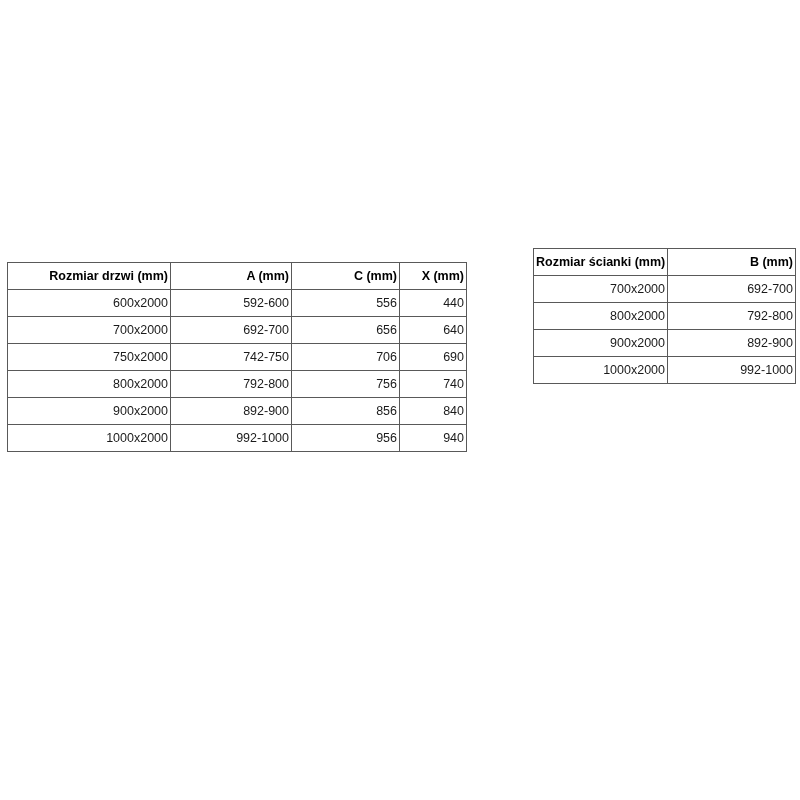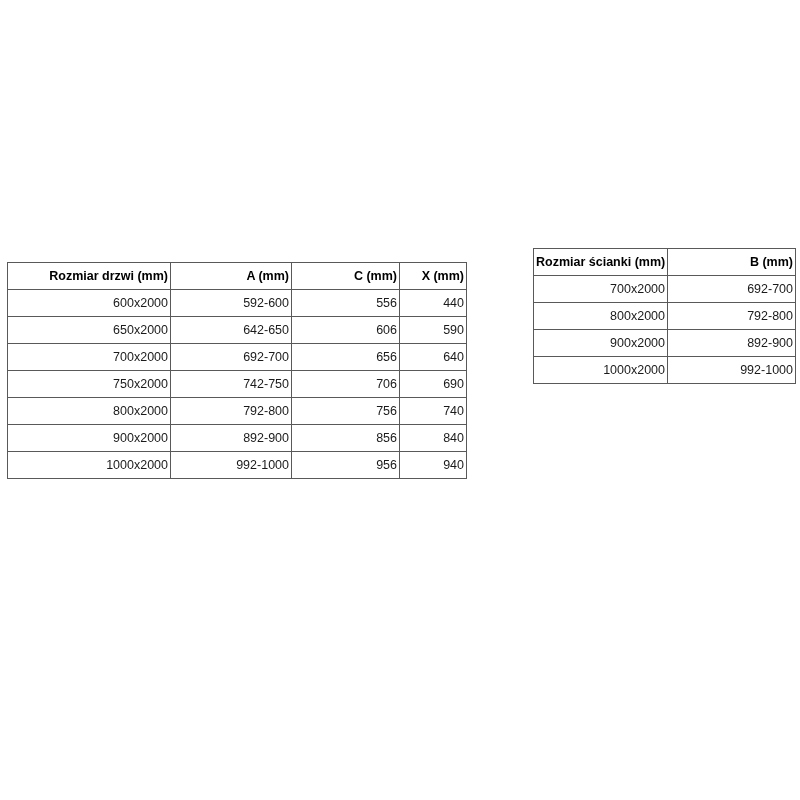--- a/index.html
+++ b/index.html
@@ -70,26 +70,20 @@
     </tr>
   </thead>
   <tbody>
     <tr>
       <td>600x2000</td>
       <td>592-600</td>
       <td>556</td>
       <td>440</td>
     </tr>
     <tr>
-      <td>650x2000</td>
-      <td>642-650</td>
-      <td>606</td>
-      <td>590</td>
-    </tr>
-    <tr>
       <td>700x2000</td>
       <td>692-700</td>
       <td>656</td>
       <td>640</td>
     </tr>
     <tr>
       <td>750x2000</td>
       <td>742-750</td>
       <td>706</td>
       <td>690</td>

